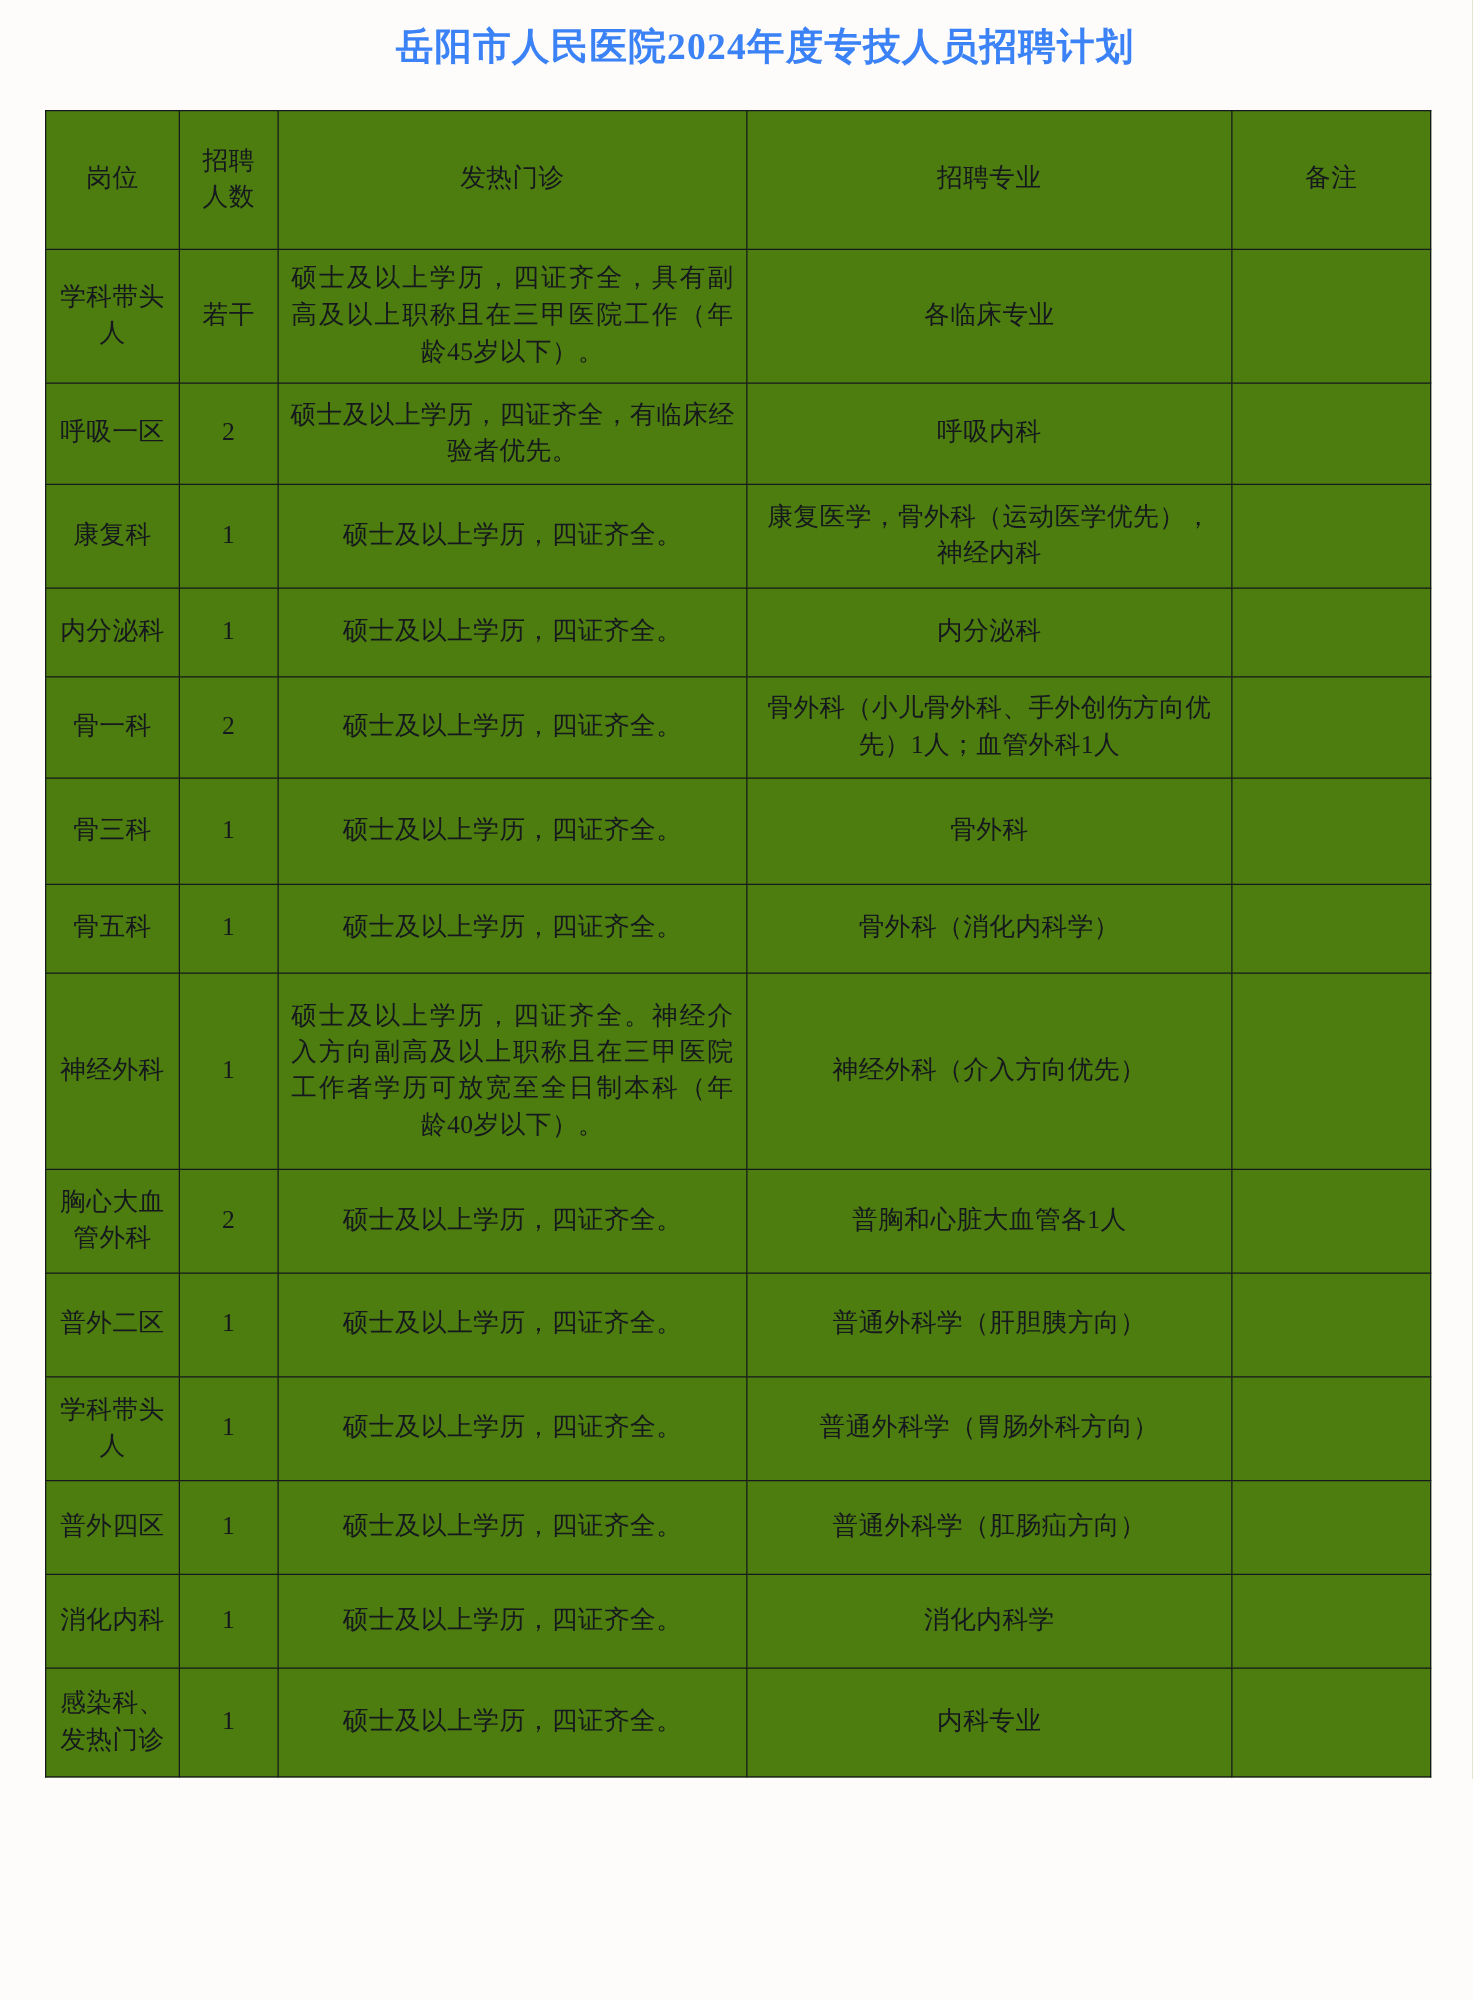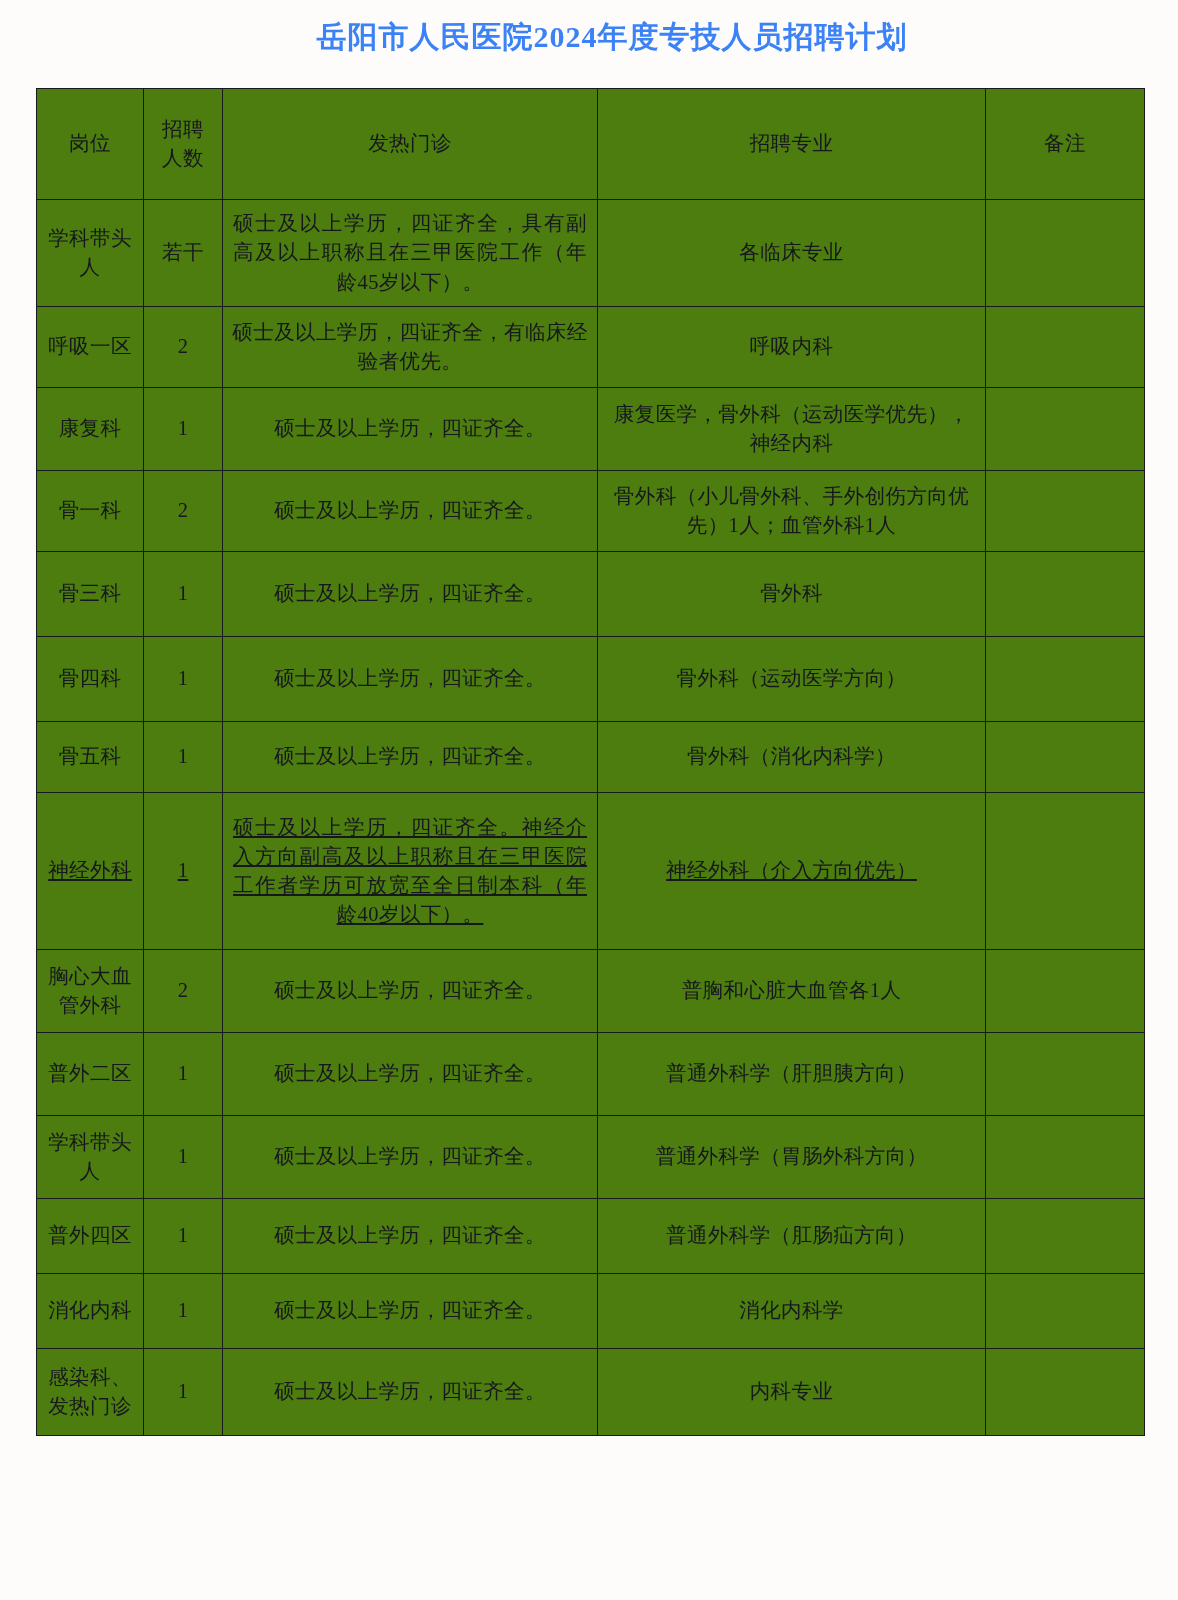--- a/index.html
+++ b/index.html
@@ -102,21 +102,21 @@
 
   
   tr[data-h="h1"] td  { height: 92px; }
   tr[data-h="h2"] td  { height: 66px; }
   tr[data-h="h3"] td  { height: 68px; }
   tr[data-h="h4"] td  { height: 56px; }
   tr[data-h="h5"] td  { height: 66px; }
   tr[data-h="h6"] td  { height: 70px; }
   tr[data-h="h7"] td  { height: 70px; }
   tr[data-h="h8"] td  { height: 56px; }
-  tr[data-h="h9"] td  { height: 142px; text-decoration: underline; }
+  tr[data-h="h9"] td  { height: 142px; }
   tr[data-h="h10"] td { height: 68px; }
   tr[data-h="h11"] td { height: 68px; }
   tr[data-h="h12"] td { height: 68px; }
   tr[data-h="h13"] td { height: 60px; }
   tr[data-h="h14"] td { height: 60px; }
   tr[data-h="h15"] td { height: 72px; }
 </style>
 </head>
 <body>
 
@@ -164,44 +164,44 @@
         </tr>
 
         <tr data-h="h3">
           <td class="post">康复科</td>
           <td class="num">1</td>
           <td class="req">硕士及以上学历，四证齐全。</td>
           <td class="major">康复医学，骨外科（运动医学优先），神经内科</td>
           <td class="note"></td>
         </tr>
 
+        <tr data-h="h4">
+          <td class="post">内分泌科</td>
+          <td class="num">1</td>
+          <td class="req">硕士及以上学历，四证齐全。</td>
+          <td class="major">内分泌科</td>
+          <td class="note"></td>
+        </tr>
 
         <tr data-h="h5">
           <td class="post">骨一科</td>
           <td class="num">2</td>
           <td class="req">硕士及以上学历，四证齐全。</td>
           <td class="major">骨外科（小儿骨外科、手外创伤方向优先）1人；血管外科1人</td>
           <td class="note"></td>
         </tr>
 
         <tr data-h="h6">
           <td class="post">骨三科</td>
           <td class="num">1</td>
           <td class="req">硕士及以上学历，四证齐全。</td>
           <td class="major">骨外科</td>
           <td class="note"></td>
         </tr>
 
-        <tr data-h="h7">
-          <td class="post">骨四科</td>
-          <td class="num">1</td>
-          <td class="req">硕士及以上学历，四证齐全。</td>
-          <td class="major">骨外科（运动医学方向）</td>
-          <td class="note"></td>
-        </tr>
 
         <tr data-h="h8">
           <td class="post">骨五科</td>
           <td class="num">1</td>
           <td class="req">硕士及以上学历，四证齐全。</td>
           <td class="major">骨外科（消化内科学）</td>
           <td class="note"></td>
         </tr>
 
         <tr data-h="h9">

